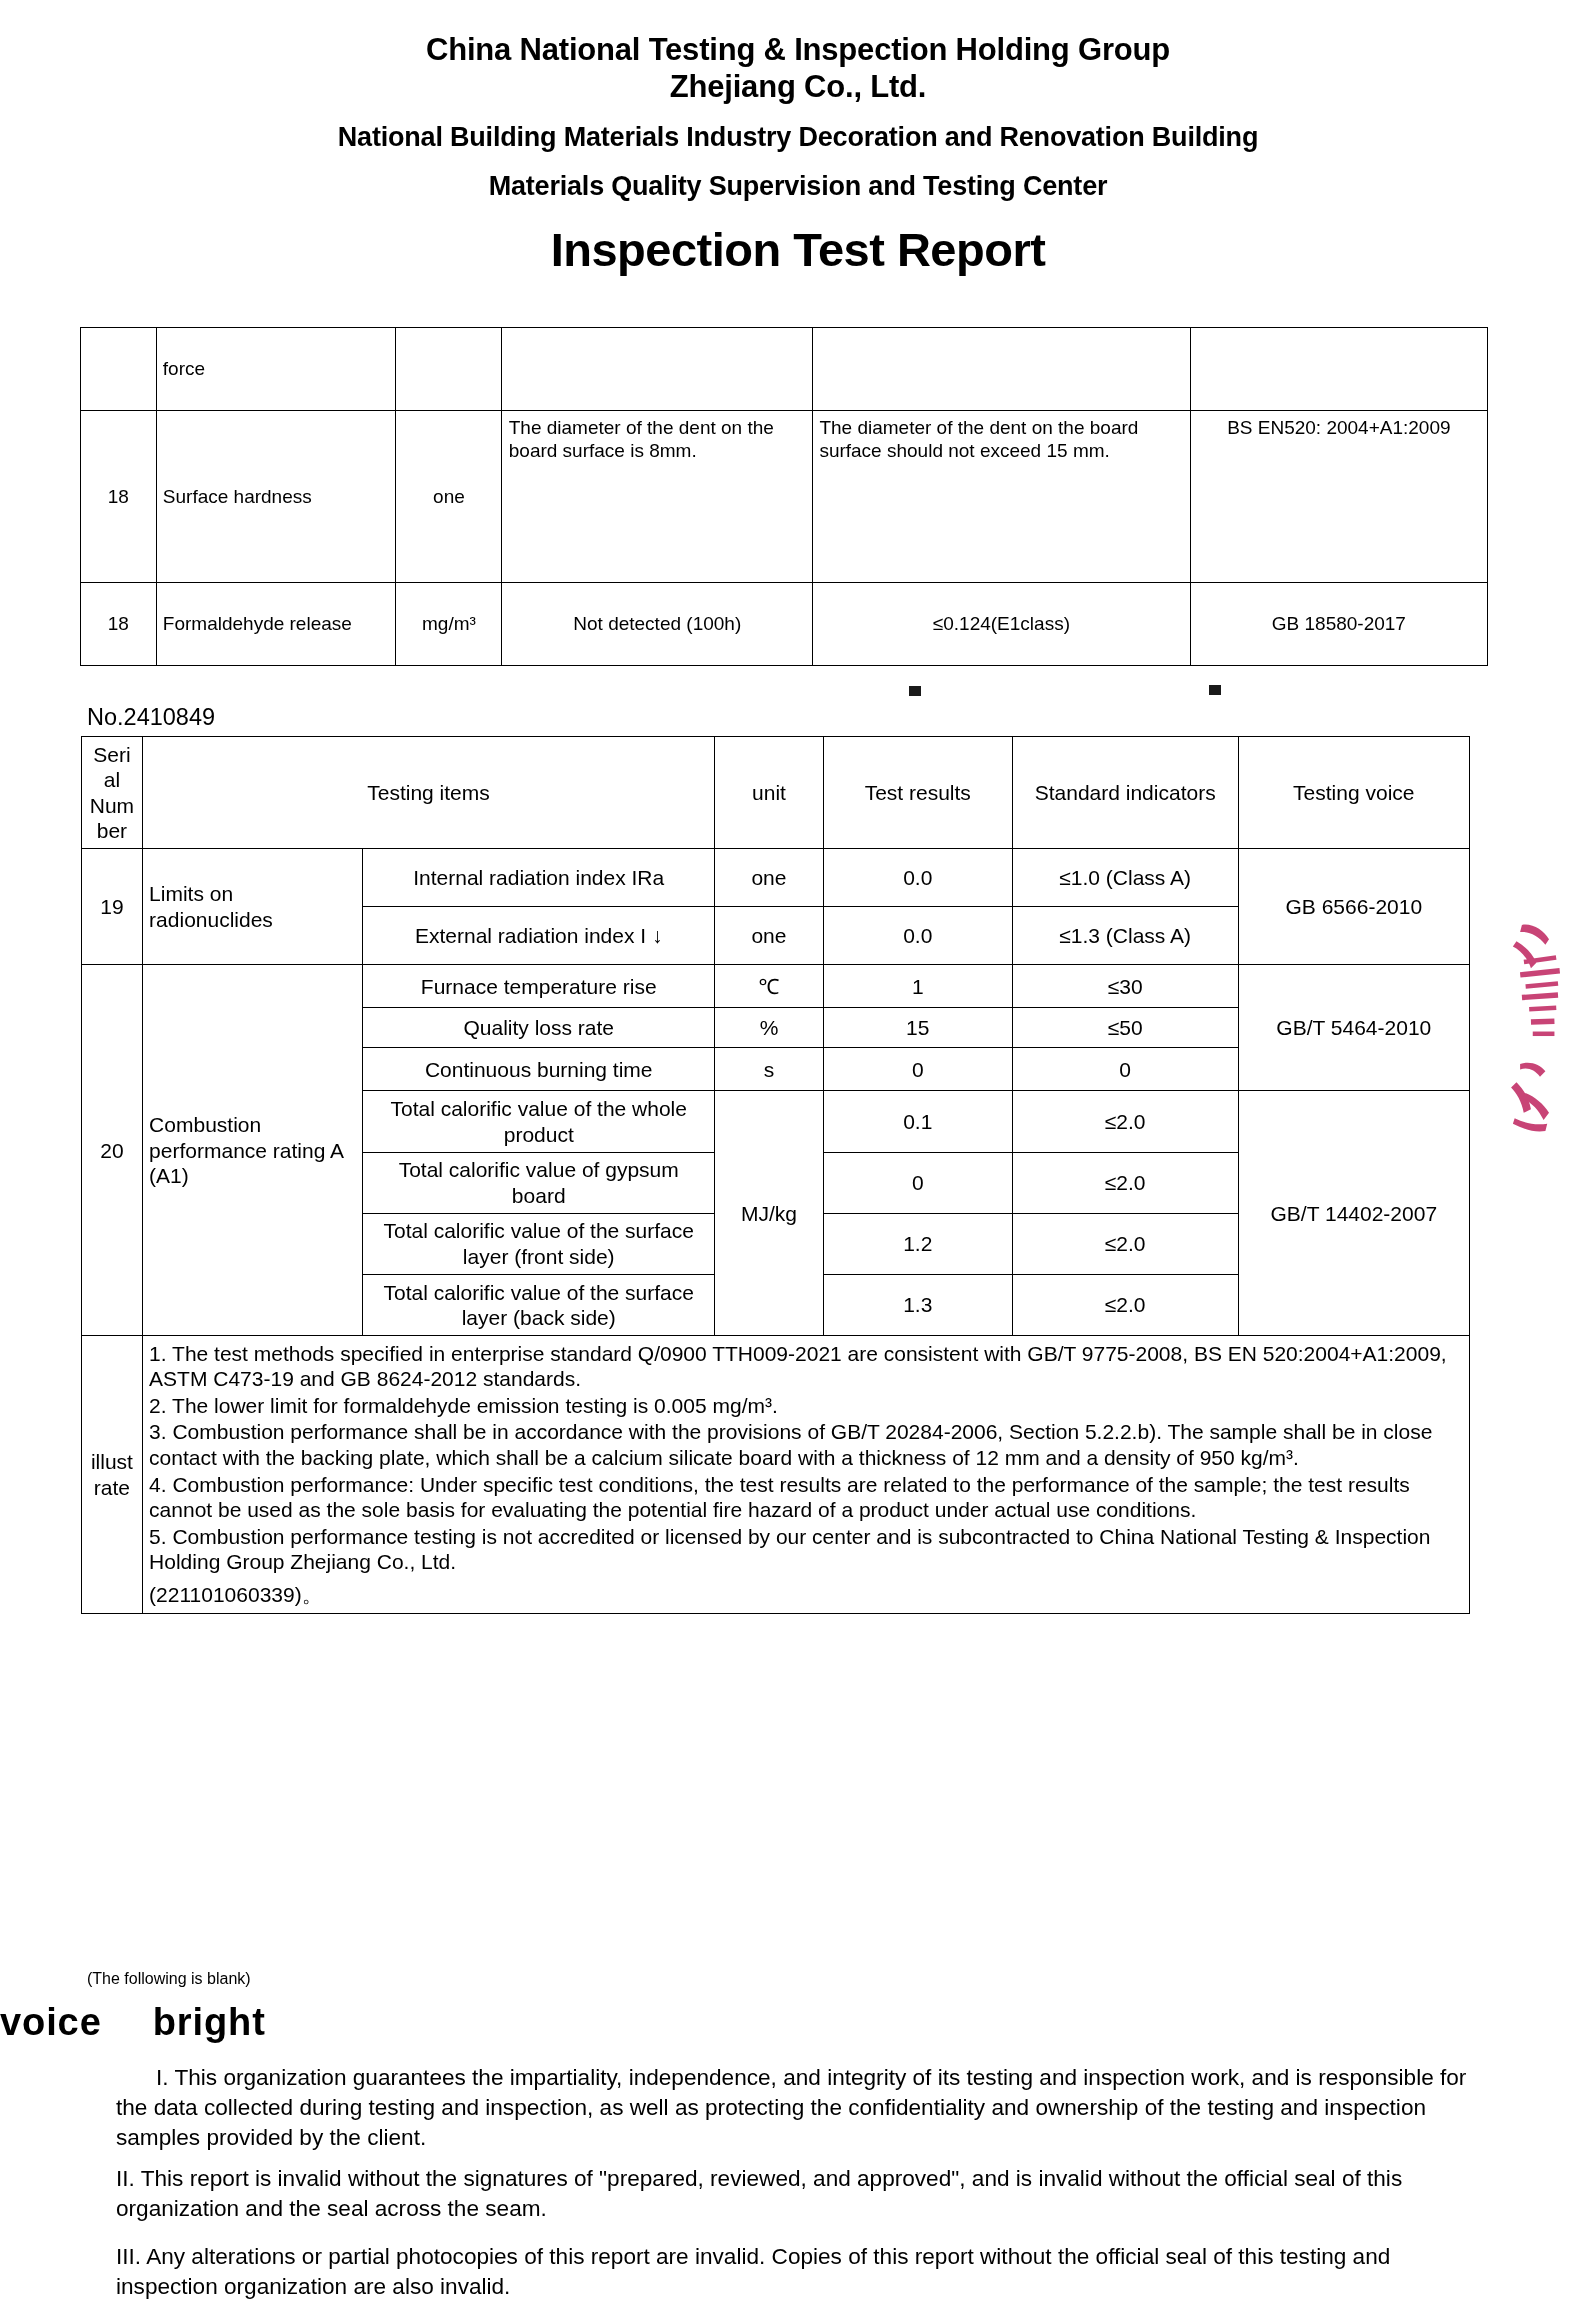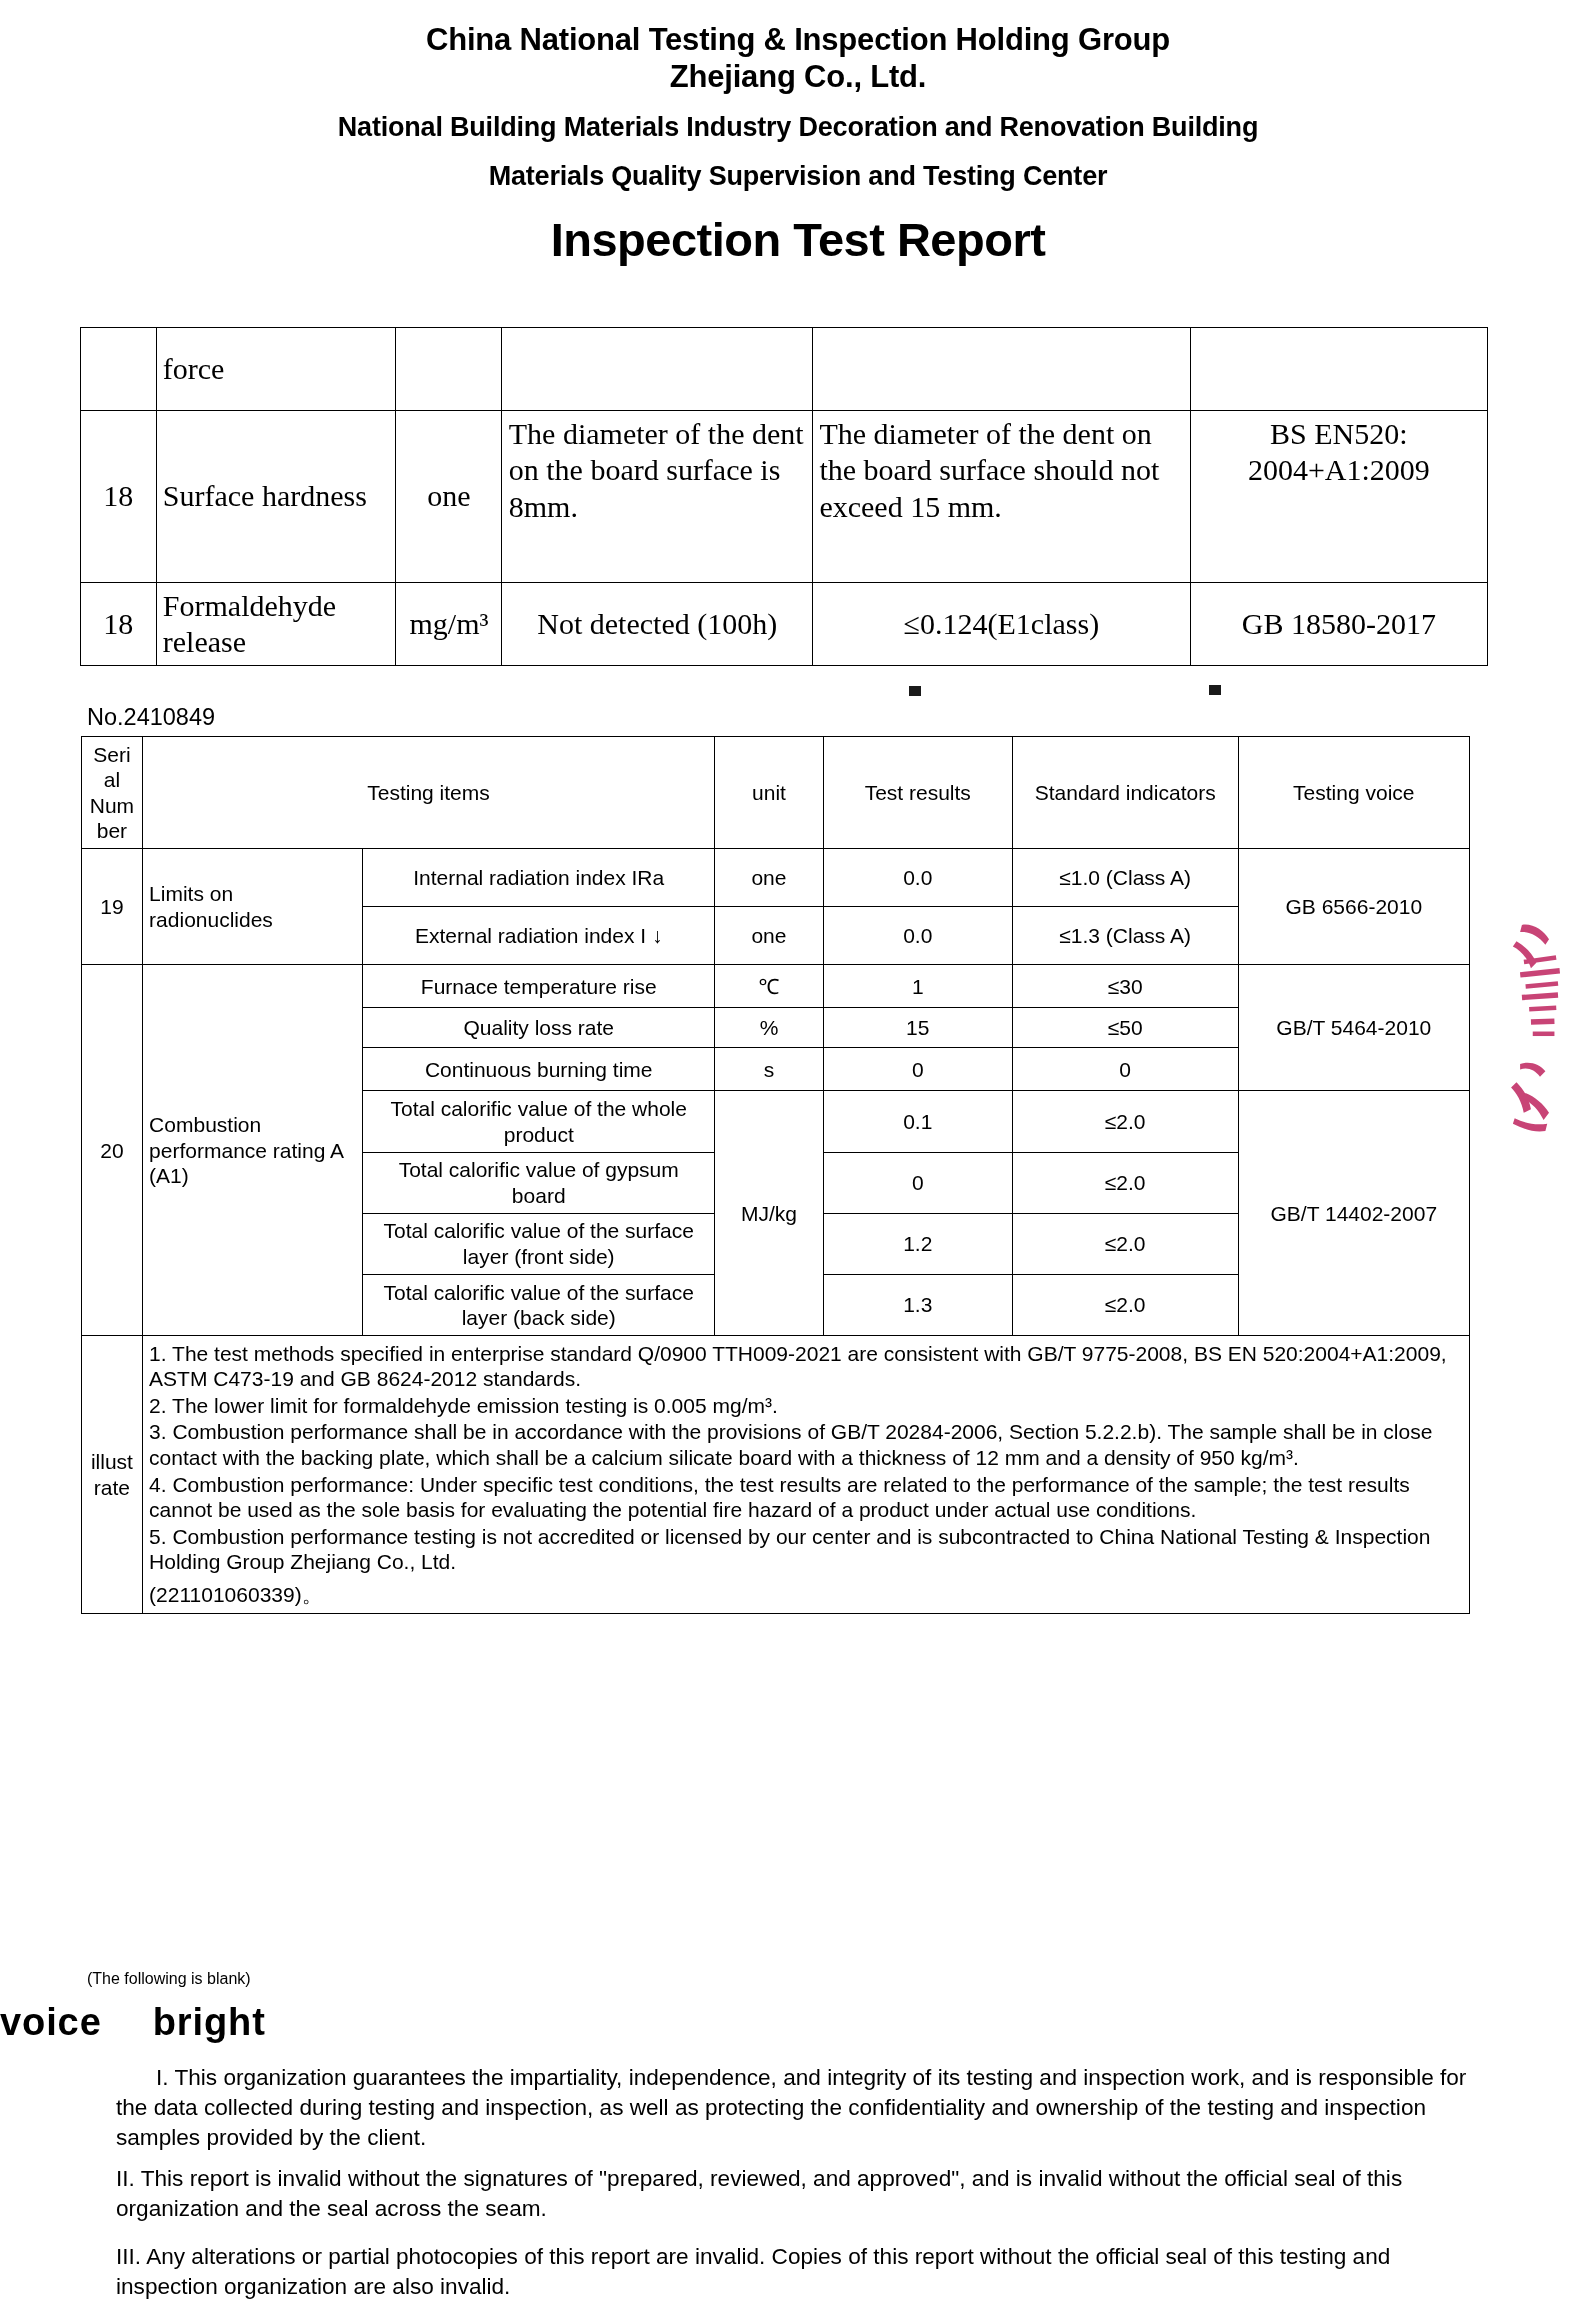--- a/index.html
+++ b/index.html
@@ -13,21 +13,21 @@
     font-family: "Liberation Sans", sans-serif;
     color: #000;
     position: relative;
     overflow: hidden;
   }
 
   .page {
     position: relative;
     width: 1596px;
     height: 2316px;
-    padding: 6px;
+    padding: 16px;
     box-sizing: border-box;
   }
 
   
   .header {
     text-align: center;
     padding-top: 16.3px;
   }
   .org-line {
     font-size: 31px;
@@ -66,21 +66,21 @@
   .c { text-align: center; }
   .l { text-align: left; }
 
   
   .tbl-top {
     position: absolute;
     left: 80px;
     top: 327px;
     width: 1408px;
   }
-  .tbl-top td { font-size: 30px; font-family: Liberation Serif, serif; }
+  .tbl-top td { font-size: 19px; }
 
   .no-label {
     position: absolute;
     left: 87px;
     top: 704px;
     font-size: 23.5px;
   }
 
   
   .tbl-main {

